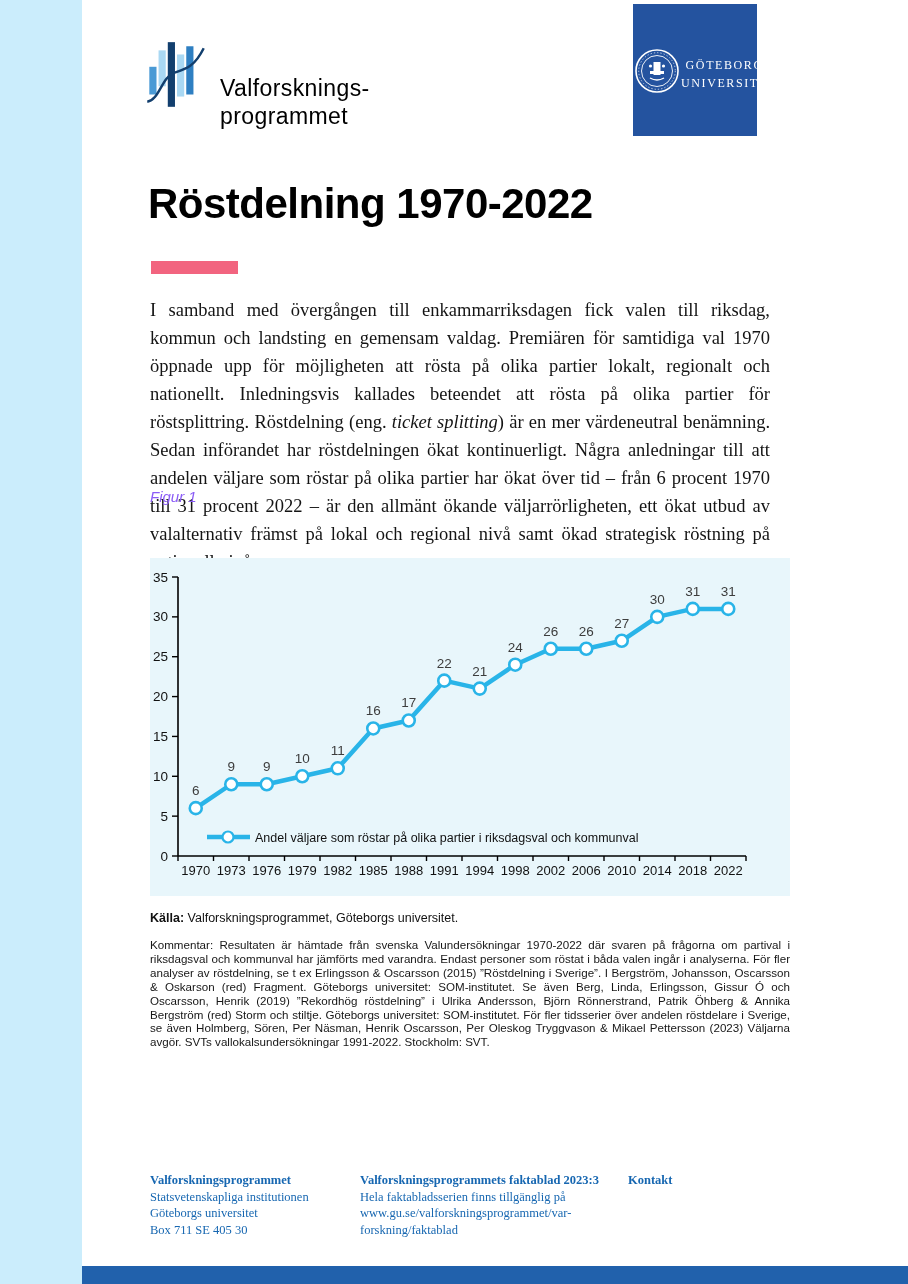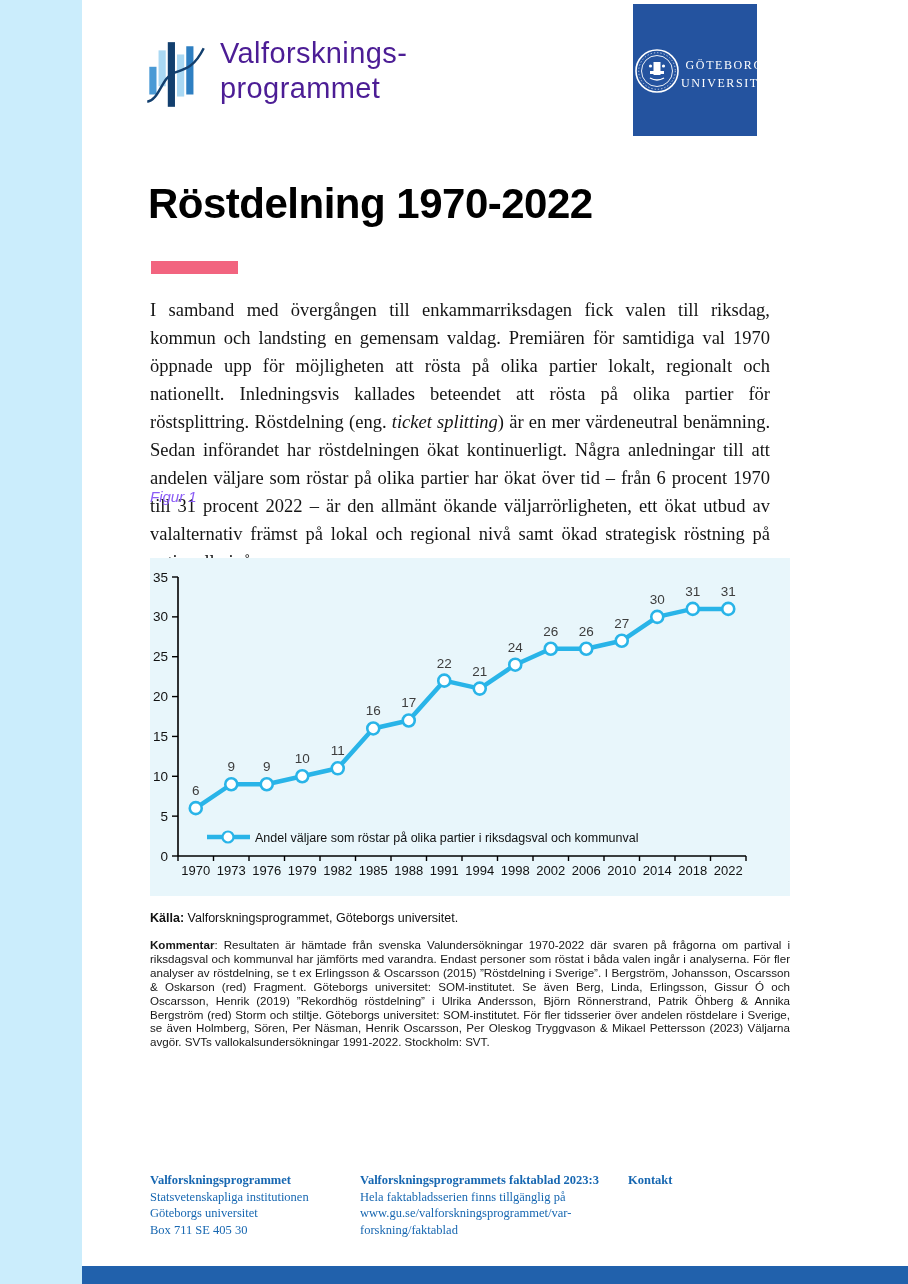--- a/index.html
+++ b/index.html
@@ -3,21 +3,21 @@
 <meta charset="utf-8">
 <style>
   html,body{margin:0;padding:0;background:#fff;}
   .page{position:relative;width:908px;height:1284px;background:#ffffff;overflow:hidden;
         font-family:"Liberation Sans",sans-serif;color:#111;}
   .sidebar{position:absolute;left:0;top:0;width:82px;height:1284px;background:#cbedfc;}
   .bottombar{position:absolute;left:82px;top:1266px;width:826px;height:18px;background:#2161ac;}
 
   
   .vf-logo{position:absolute;left:147px;top:36px;display:flex;gap:15px;align-items:flex-start;}
-  .vf-text{font-size:29px;color:#4c1d95;line-height:1.2;letter-spacing:.4px;font-weight:400;}
+  .vf-text{font-size:23px;color:#000000;line-height:1.2;letter-spacing:.4px;font-weight:400;margin-top:39px;}
   .gu-box{position:absolute;left:633px;top:4px;width:124px;height:132px;background:#24539f;
           display:flex;flex-direction:row;align-items:center;justify-content:flex-start;padding-top:6px;box-sizing:border-box;}
   .gu-name{font-family:"Liberation Serif",serif;font-size:12px;letter-spacing:1.6px;color:#fff;
            line-height:1.45;text-align:center;margin-top:3px;}
 
   
   .title{position:absolute;left:148px;top:180px;font-size:42px;font-weight:700;color:#000;letter-spacing:-.5px;}
   .accent-bar{position:absolute;left:151px;top:261px;width:87px;height:13px;}
 
   
@@ -32,21 +32,21 @@
 
   
   .chart-box{position:absolute;left:150px;top:558px;width:640px;height:338px;background:#e8f6fb;}
   .chart-box svg text{font-family:"Liberation Sans",sans-serif;}
 
   
   .source{position:absolute;left:150px;top:911px;font-size:12.5px;color:#111;}
   .source b{font-weight:700;}
   .comment{position:absolute;left:150px;top:938px;width:640px;font-size:11.6px;line-height:13.9px;
            text-align:justify;color:#161616;}
-  .comment b{font-weight:700;}
+  .comment b{font-weight:400;}
 
   
   .footer{position:absolute;left:150px;top:1172px;display:flex;color:#1767b1;font-size:12.5px;line-height:1.32;font-family:Liberation Serif, serif;}
   .fcol1{width:210px;flex:none;}
   .fcol2{width:268px;flex:none;}
   .fcol3{width:270px;flex:none;}
   .ftitle{font-weight:700;}
 </style>
 </head>
 <body>

